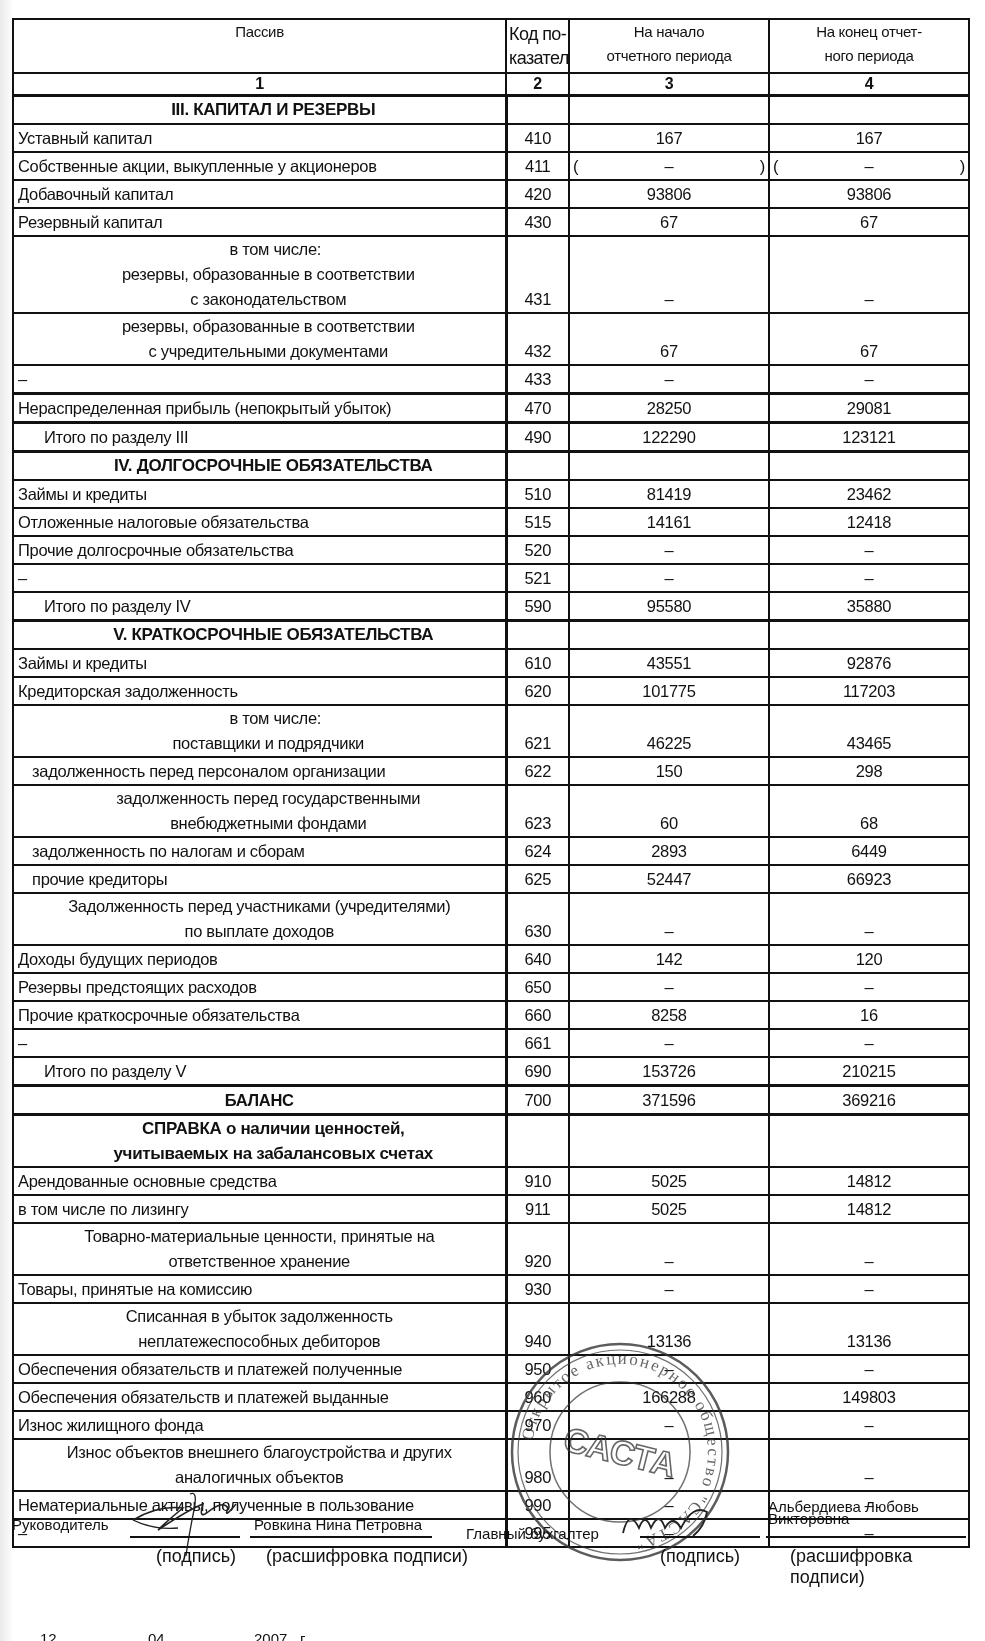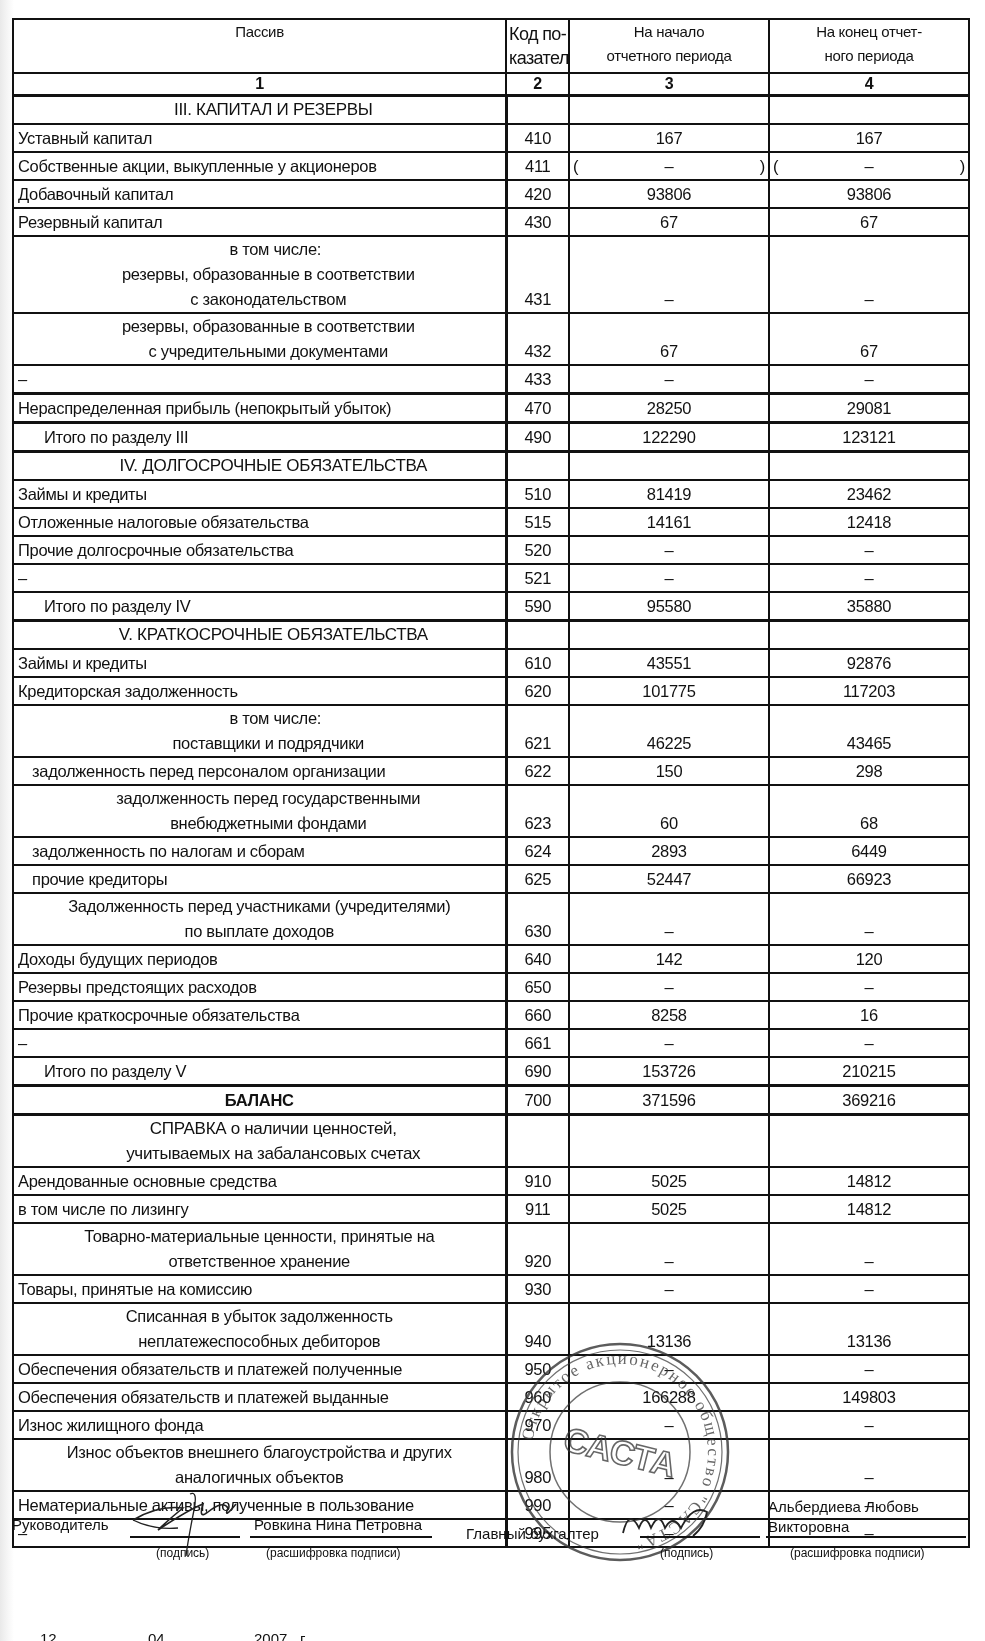--- a/index.html
+++ b/index.html
@@ -24,37 +24,37 @@
     border:2px solid #111; padding:0 4px; vertical-align:bottom;
     line-height:26px; height:24px; overflow:hidden; white-space:nowrap;
   }
   table.balance td.code { text-align:center; padding:0; border-left:3px solid #111; }
   table.balance td.num { text-align:center; }
   table.balance tr.thick td { border-bottom:3px solid #111; }
   table.balance thead td {
     text-align:center; font-size:15px; line-height:24px; vertical-align:top;margin-left:24px;
   }
   table.balance thead tr.colnums td { font-size:16px; font-weight:bold; line-height:20px; height:20px; vertical-align:middle; }
-  .section td.label { text-align:center; font-weight:normal; font-size:17px;padding-left:32px; }
+  .section td.label { text-align:center; font-weight:bold; font-size:17px;padding-left:32px; }
   .indent1 { padding-left:18px !important; }
   .total td.label { padding-left:30px !important;margin-left:32px; }
   .bold-center td.label { text-align:center; font-weight:bold; }
   .multi td.label { white-space:normal; line-height:25px;text-align:center; }
   .paren-cell { position:relative; }
   .paren-cell .lp { position:absolute; left:3px; bottom:0; }
   .paren-cell .rp { position:absolute; right:3px; bottom:0; }
 
   .stamp {
     position:absolute; left:505px; top:1340px; width:230px; height:225px;
     pointer-events:none;
   }
   .sign-area { position:absolute; left:0; top:1490px; width:985px; height:150px; font-size:15px; }
   .sign-area .lbl { position:absolute; font-weight:normal; }
   .sign-area .line { position:absolute; height:2px; background:#111; }
-  .sign-area .cap { position:absolute; font-size:12px; }
+  .sign-area .cap { position:absolute; font-size:18px; }
   .sig { position:absolute; }
   .date-line { position:absolute; left:0; top:1626px; width:985px; height:15px; font-size:15px; overflow:hidden; }
   .date-line span { position:absolute; top:4px; }
 </style>
 </head>
 <body>
 
 <div class="scan-edge"></div>
 
 <table class="balance" id="balance">
@@ -402,21 +402,21 @@
   <div class="line" style="left:250px;top:46px;width:182px"></div>
   <span class="cap" style="left:156px;top:56px">(подпись)</span>
   <span class="cap" style="left:266px;top:56px">(расшифровка подписи)</span>
 
   <span class="lbl" style="left:466px;top:35px">Главный бухгалтер</span>
   <svg class="sig" style="left:615px;top:8px" width="110" height="50" viewBox="0 0 110 50">
     <path d="M8 35 Q14 10 24 30 Q30 14 36 30 Q44 12 50 30 Q58 16 66 30 Q78 6 92 14 Q90 28 78 38" fill="none" stroke="#222" stroke-width="1.8"></path>
   </svg>
   <div class="line" style="left:640px;top:46px;width:120px"></div>
   <span class="lbl" style="left:768px;top:8px">Альбердиева Любовь</span>
-  <span class="lbl" style="left:768px;top:28px">Викторовна</span>
+  <span class="lbl" style="left:768px;top:20px">Викторовна</span>
   <div class="line" style="left:766px;top:46px;width:200px"></div>
   <span class="cap" style="left:660px;top:56px">(подпись)</span>
   <span class="cap" style="left:790px;top:56px">(расшифровка подписи)</span>
 </div>
 
 <div class="date-line">
   <span style="left:40px">12</span>
   <span style="left:148px">04</span>
   <span style="left:254px">2007</span>
   <span style="left:300px">г.</span>

